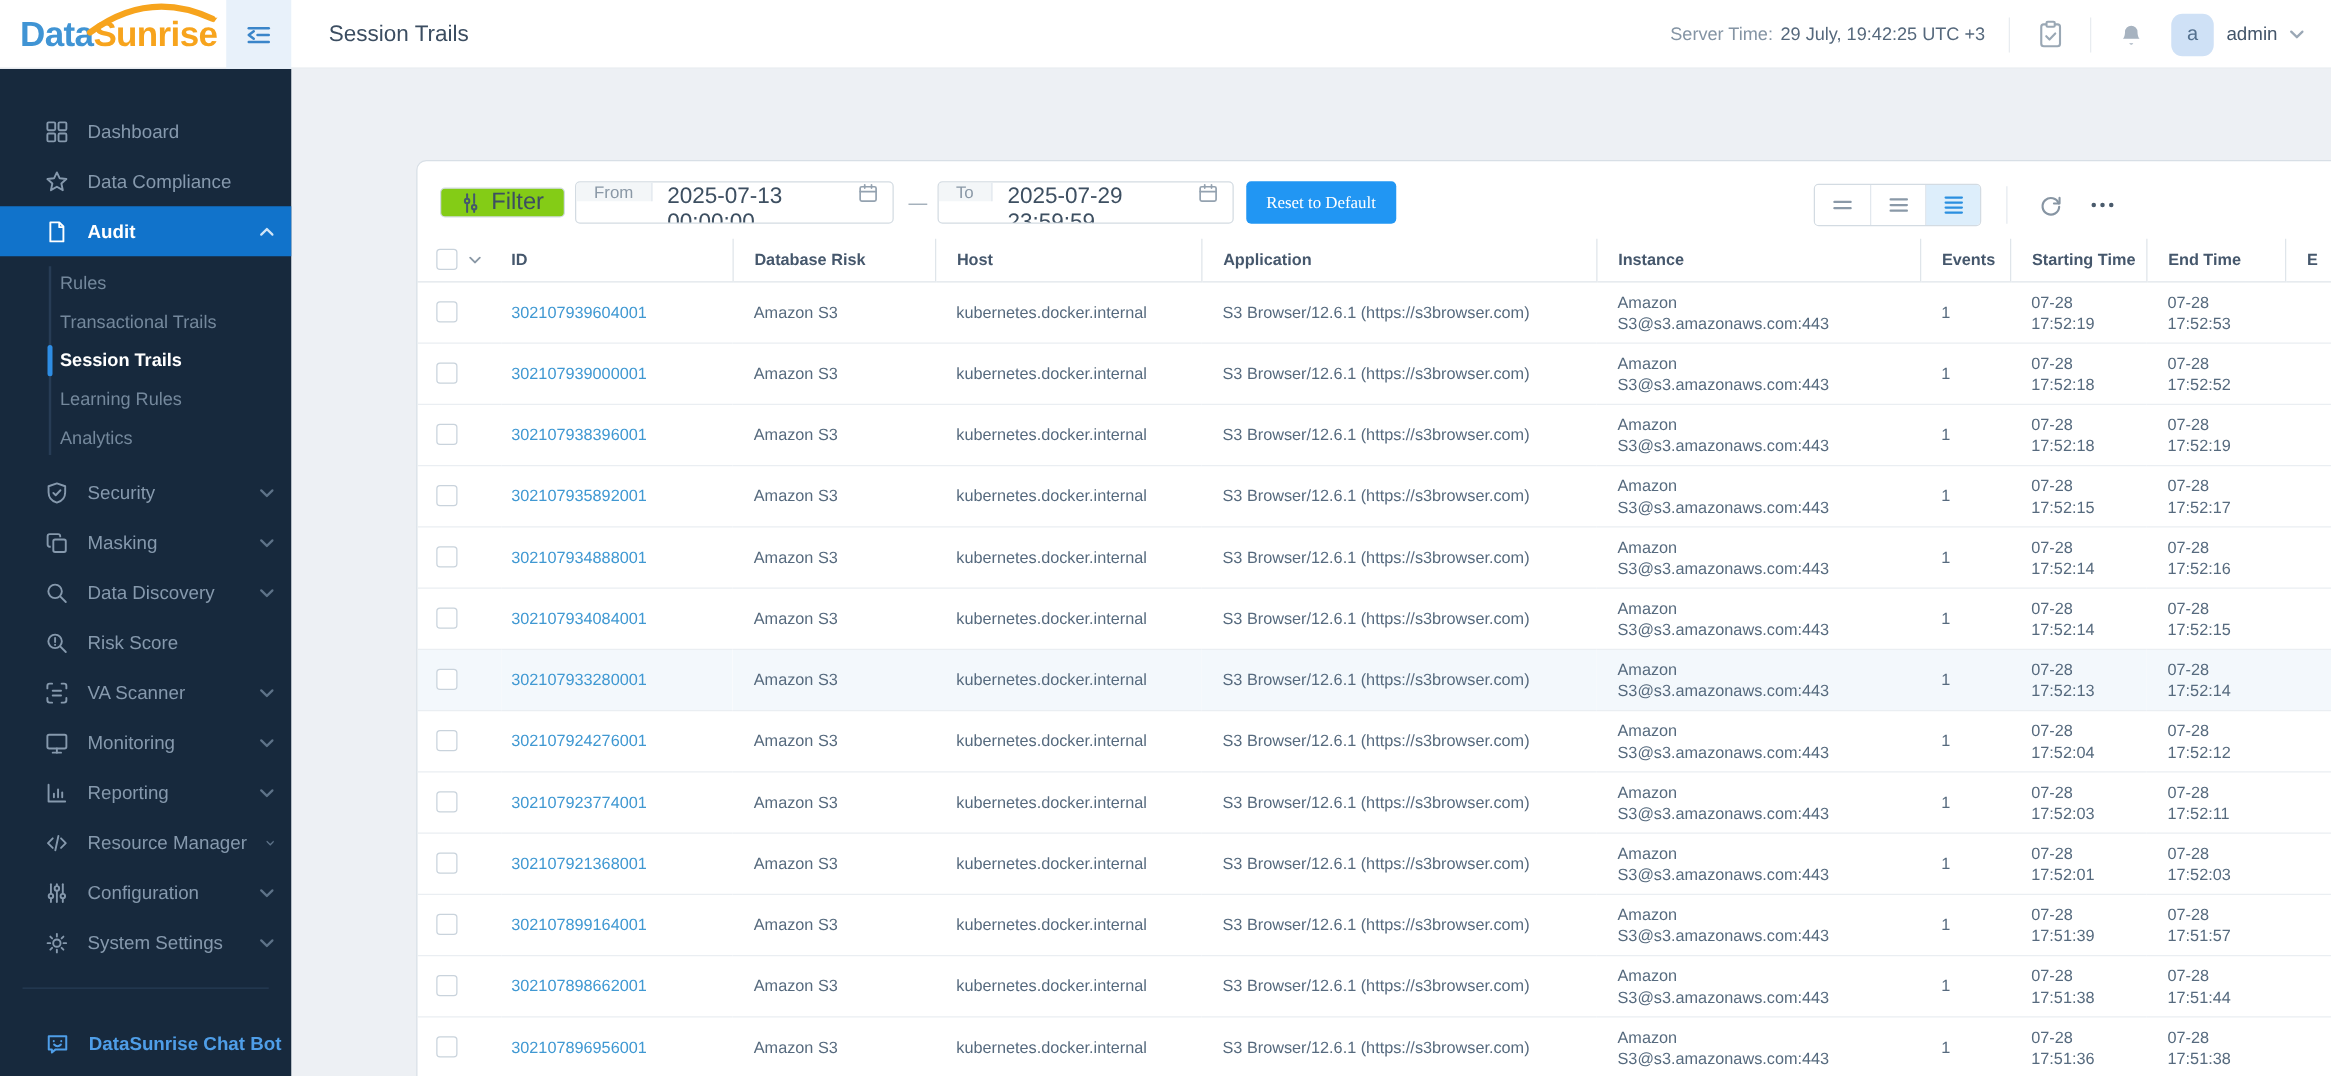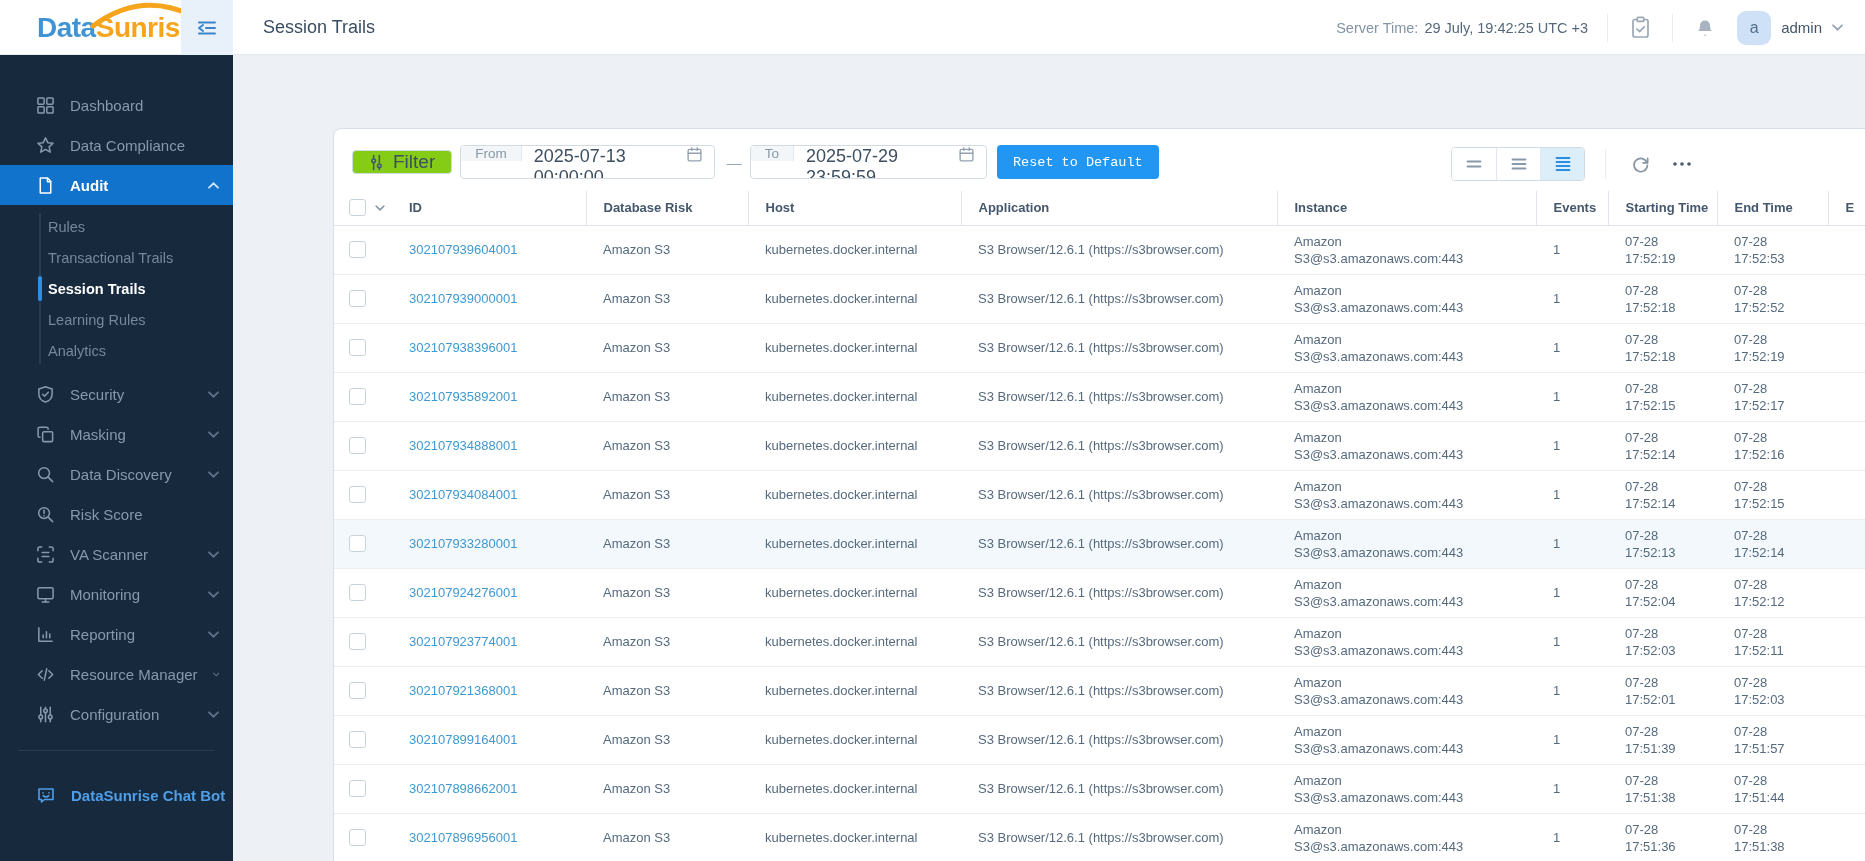--- a/index.html
+++ b/index.html
@@ -3,21 +3,21 @@
 <meta charset="utf-8">
 <style>
   * { box-sizing: border-box; margin: 0; padding: 0; }
   html,body { width:1865px; height:861px; overflow:hidden; }
   body { font-family:"Liberation Sans", sans-serif; background:#edf0f4; position:relative; }
   svg { display:block; }
 
   
   .topbar { position:absolute; left:0; top:0; width:1865px; height:55px; background:#fff;
             border-bottom:1px solid #e5e9ee; z-index:10; }
-  .logo { position:absolute; left:37px; top:0; height:55px; display:flex; align-items:center;
+  .logo { position:absolute; left:16px; top:0; height:55px; display:flex; align-items:center;
           font-size:28px; font-weight:bold; letter-spacing:-0.5px; }
   .logo-data { color:#4094d4; }
   .logo-sunrise { color:#f7a41d; position:relative; }
   .logo-arc { position:absolute; left:-6px; top:-13px; }
   .collapse-btn { position:absolute; left:181px; top:0; width:52px; height:55px; background:#e8f1fa;
                   display:flex; align-items:center; justify-content:center; cursor:pointer; }
   .page-title { position:absolute; left:263px; top:0; height:55px; display:flex; align-items:center;
                 font-size:18px; color:#3b4d61; }
   .topbar-right { position:absolute; right:22px; top:0; height:55px; display:flex; align-items:center; gap:19px; }
   .server-time { font-size:14.5px; color:#8494a4; }
@@ -57,21 +57,21 @@
          align-items:center; gap:9px; padding:0 16px; font-size:19px; color:#3d4f61; cursor:pointer; }
   .date-group { height:34px; border:1px solid #d3dbe2; border-radius:4px; display:flex; align-items:flex-start;
                 overflow:hidden; margin-left:8px; cursor:pointer; }
   .date-label { background:#f3f6f8; border-right:1px solid #e2e8ee; display:flex; align-items:center;
                 padding:0 14px; font-size:13.5px; color:#8a98a6; }
   .date-value { display:flex; align-items:center; padding:0 12px; font-size:18px; color:#3d4f61; width:162px; }
   .date-cal { display:flex; align-items:center; padding:0 11px 0 2px; }
   .dash { color:#9aa7b4; margin-left:12px; font-size:15px; }
   .btn-primary { height:34px; margin-left:10px; border:none; border-radius:4px; background:#2196f3;
                  color:#fff; font-size:13.5px; padding:0 16px; cursor:pointer;
-                 font-family:Liberation Mono, monospace; }
+                 font-family:Liberation Serif, serif; }
   .toolbar-right { position:absolute; right:180px; top:18px; display:flex; align-items:center; }
   .density { display:flex; border:1px solid #d3dbe2; border-radius:4px; overflow:hidden; }
   .density-btn { width:44px; height:32px; display:flex; align-items:center; justify-content:center;
                  background:#fff; cursor:pointer; border-left:1px solid #e2e8ee; }
   .density-btn:first-child { border-left:none; }
   .density-btn.active { background:#ddeefb; }
   .tool-sep { width:1px; height:30px; background:#e5eaef; margin:0 20px; }
   .icon-btn { width:28px; height:28px; display:flex; align-items:center; justify-content:center; cursor:pointer; }
 
   
@@ -319,20 +319,39 @@
           <path d="M15 14.5v3"></path>
           <circle cx="15" cy="12.5" r="1.9"></circle>
       </svg>
       </span>
     <span class="nlabel">Configuration</span>
     <svg class="nav-chev" width="11" height="7" viewBox="0 0 11 7" stroke="currentColor" stroke-width="1.8" fill="none" stroke-linecap="round">
         <path d="M1 1.3 5.5 5.7 10 1.3"></path>
       </svg>
   </div>
 
+  <div class="nav-item">
+    <span>
+      <svg width="19" height="19" viewBox="0 0 20 20" stroke="currentColor" stroke-width="1.6" fill="none" stroke-linecap="round">
+        <circle cx="10" cy="10" r="3.1"></circle>
+        <path d="M10 2.2v2.2"></path>
+          <path d="M10 15.6v2.2"></path>
+          <path d="M2.2 10h2.2"></path>
+          <path d="M15.6 10h2.2"></path>
+        <path d="M4.5 4.5 6 6"></path>
+          <path d="M14 14l1.5 1.5"></path>
+          <path d="M15.5 4.5 14 6"></path>
+          <path d="M6 14l-1.5 1.5"></path>
+      </svg>
+      </span>
+    <span class="nlabel">System Settings</span>
+    <svg class="nav-chev" width="11" height="7" viewBox="0 0 11 7" stroke="currentColor" stroke-width="1.8" fill="none" stroke-linecap="round">
+        <path d="M1 1.3 5.5 5.7 10 1.3"></path>
+      </svg>
+  </div>
 
   <div class="side-divider"></div>
 
   <div class="chatbot">
     <span>
       <svg width="20" height="19" viewBox="0 0 20 19" stroke="currentColor" stroke-width="1.6" fill="none" stroke-linecap="round" stroke-linejoin="round">
         <path d="M3 3h14v10.5H8.5L5.5 16v-2.5H3z"></path>
         <path d="M7 6.8v.1"></path>
           <path d="M13 6.8v.1"></path>
         <path d="M7.3 9.6c.8.9 1.7 1.3 2.7 1.3s1.9-.4 2.7-1.3"></path>

